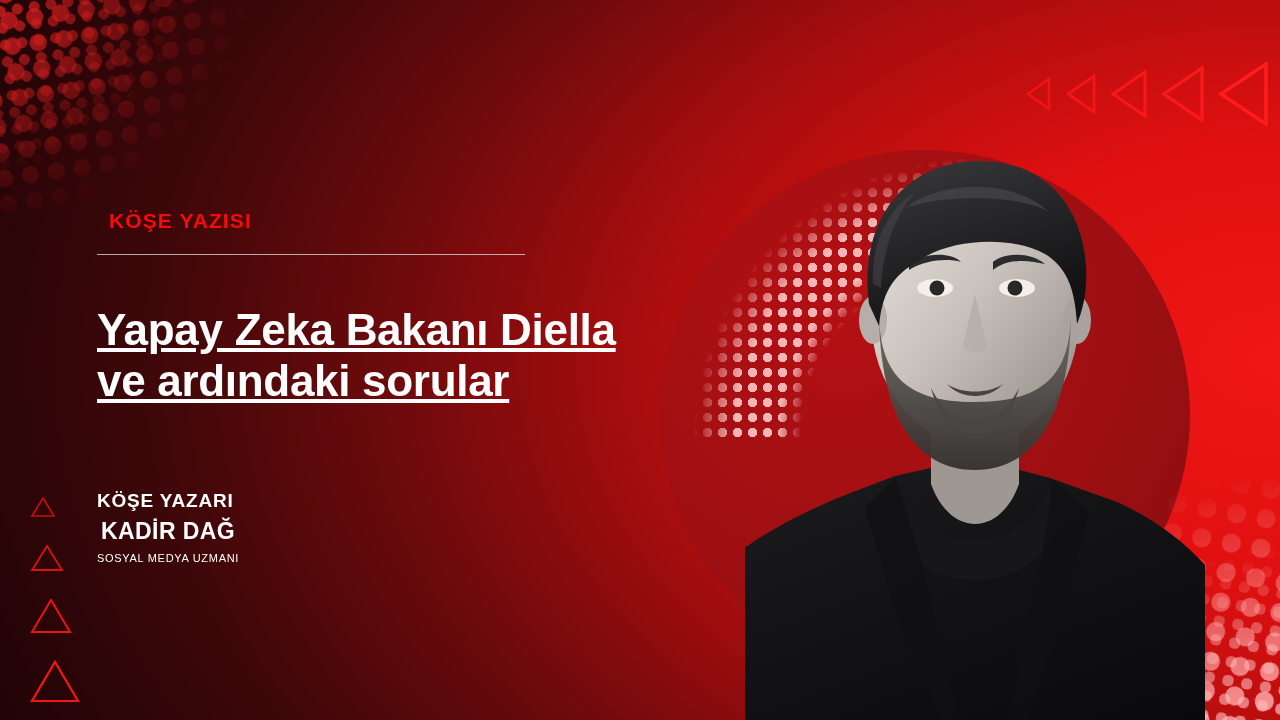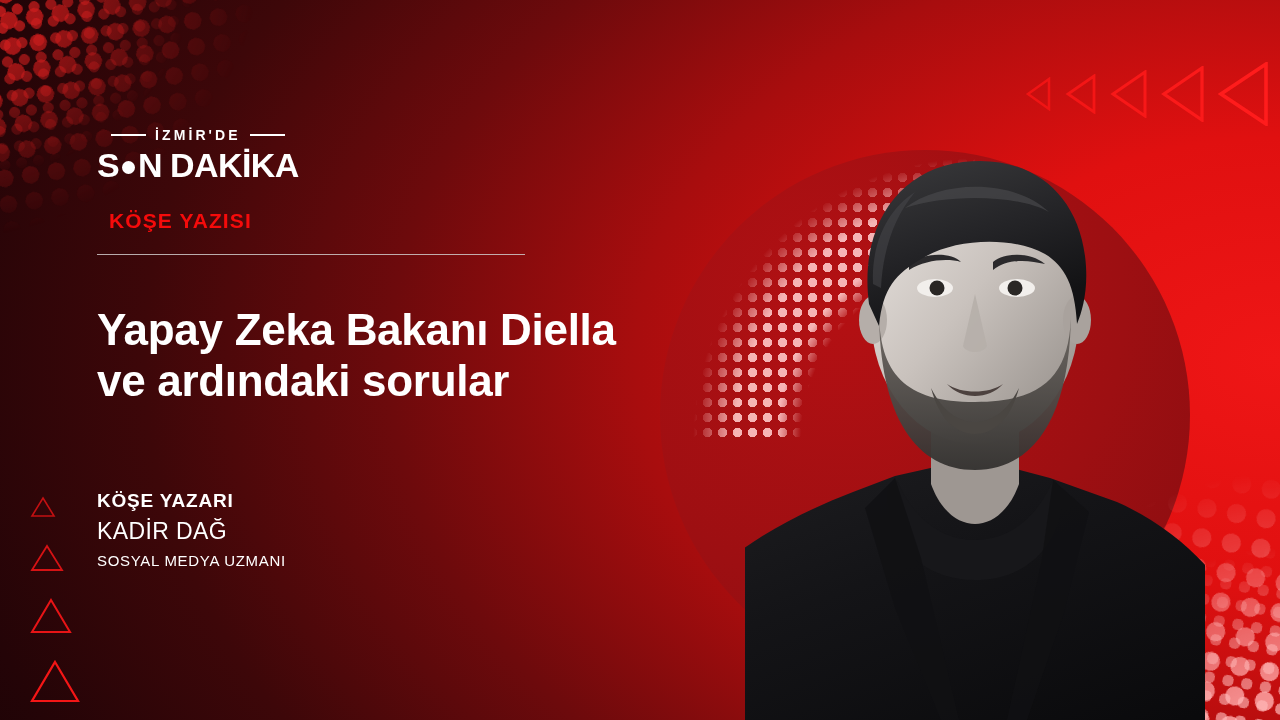--- a/index.html
+++ b/index.html
@@ -91,27 +91,27 @@
   .logo-dakika{margin-left:8px;}
 
   .kicker{
     position:absolute;top:210px;left:12px;color:#f50b0b;font-size:21px;font-weight:800;
     letter-spacing:1.1px;line-height:1;
   }
   .divider{position:absolute;top:254px;left:0;width:428px;height:1px;background:#cfc9c9;opacity:.85;}
 
   .headline{
     position:absolute;top:276px;left:0;width:520px;color:#ffffff;
-    font-size:44px;font-weight:800;line-height:1.14;letter-spacing:-0.3px;
+    font-size:44px;font-weight:800;line-height:1.14;letter-spacing:-0.3px;text-decoration:underline;
   }
 
   .byline{position:absolute;top:487px;left:0;}
   .by-role{color:#ffffff;font-size:19px;font-weight:700;letter-spacing:.8px;line-height:1.45;}
-  .by-name{color:#ffffff;font-size:23px;font-weight:400;letter-spacing:.4px;line-height:1.3;margin-top:2px;}
-  .by-title{color:#ffffff;font-size:15px;font-weight:400;letter-spacing:.7px;line-height:1.5;margin-top:4px;}
+  .by-name{color:#ffffff;font-size:23px;font-weight:700;letter-spacing:.4px;line-height:1.3;margin-top:2px;text-align:center;}
+  .by-title{color:#ffffff;font-size:11px;font-weight:400;letter-spacing:.7px;line-height:1.5;margin-top:4px;}
 
   
   .portrait{position:absolute;left:745px;top:88px;width:460px;height:632px;}
   .portrait svg{display:block;width:100%;height:100%;}
 </style>
 </head>
 <body>
 
 <div id="stage">
 
@@ -220,33 +220,20 @@
 
         <path d="M 124 216 C 114 140 152 82 218 74 C 284 66 332 104 340 168 C 344 198 338 222 332 236 C 330 198 320 178 300 166 C 268 148 210 150 178 170 C 150 186 138 200 134 238 Z" fill="url(#hair)"></path>
         <path d="M 160 120 C 196 92 268 90 304 124 C 272 106 200 106 160 120 Z" fill="#4a4a4d" opacity="0.65"></path>
         <path d="M 128 196 C 126 156 142 122 170 104 C 150 128 138 160 136 200 Z" fill="#4a4a4d" opacity="0.5"></path>
       </g>
     </svg>
   </div>
 
   <div class="content">
 
-    <div class="logo">
-      <div class="logo-top">
-        <span class="logo-rule"></span>
-        <span class="logo-city">İZMİR'DE</span>
-        <span class="logo-rule"></span>
-      </div>
-      <div class="logo-main">
-        <span class="logo-son">S</span>
-        <span class="logo-dot"></span>
-        <span class="logo-son">N</span>
-        <span class="logo-dakika">DAKİKA</span>
-      </div>
-    </div>
 
     <div class="kicker">KÖŞE YAZISI</div>
     <div class="divider"></div>
     <h1 class="headline">Yapay Zeka Bakanı Diella ve ardındaki sorular</h1>
 
     <div class="byline">
       <div class="by-role">KÖŞE YAZARI</div>
       <div class="by-name">KADİR DAĞ</div>
       <div class="by-title">SOSYAL MEDYA UZMANI</div>
     </div>

